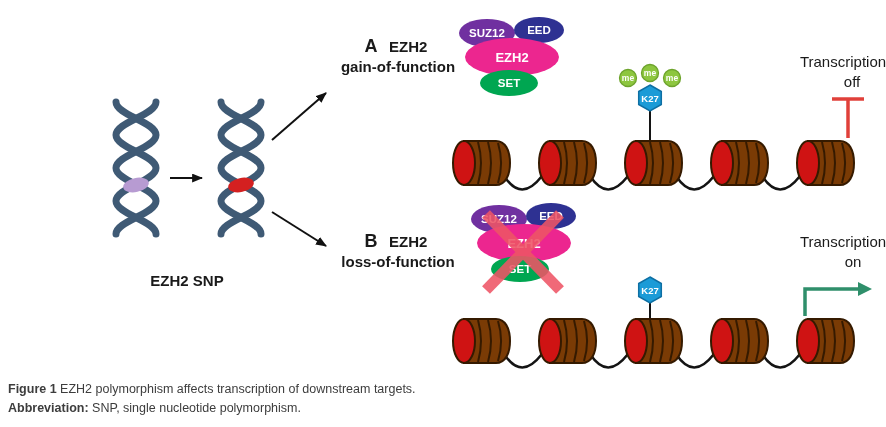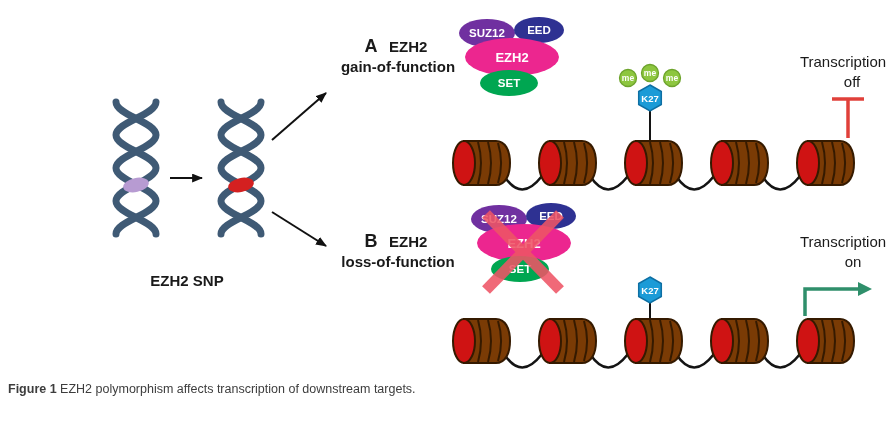--- a/index.html
+++ b/index.html
@@ -149,15 +149,19 @@
     <path d="M805,316 L805,289 L858,289" fill="none" stroke-width="3.5" stroke="#2f8f6b"></path>
     <polygon points="858,282 872,289 858,296" fill="#2f8f6b"></polygon>
   </g>
 </svg>
 
 <div class="caption">
   <p>
     <span class="b">Figure 1</span>
     <span>EZH2 polymorphism affects transcription of downstream targets.</span>
   </p>
+  <p>
+    <span class="b">Abbreviation:</span>
+    <span>SNP, single nucleotide polymorphism.</span>
+  </p>
 </div>
 
 </div>
 
 </body></html>

